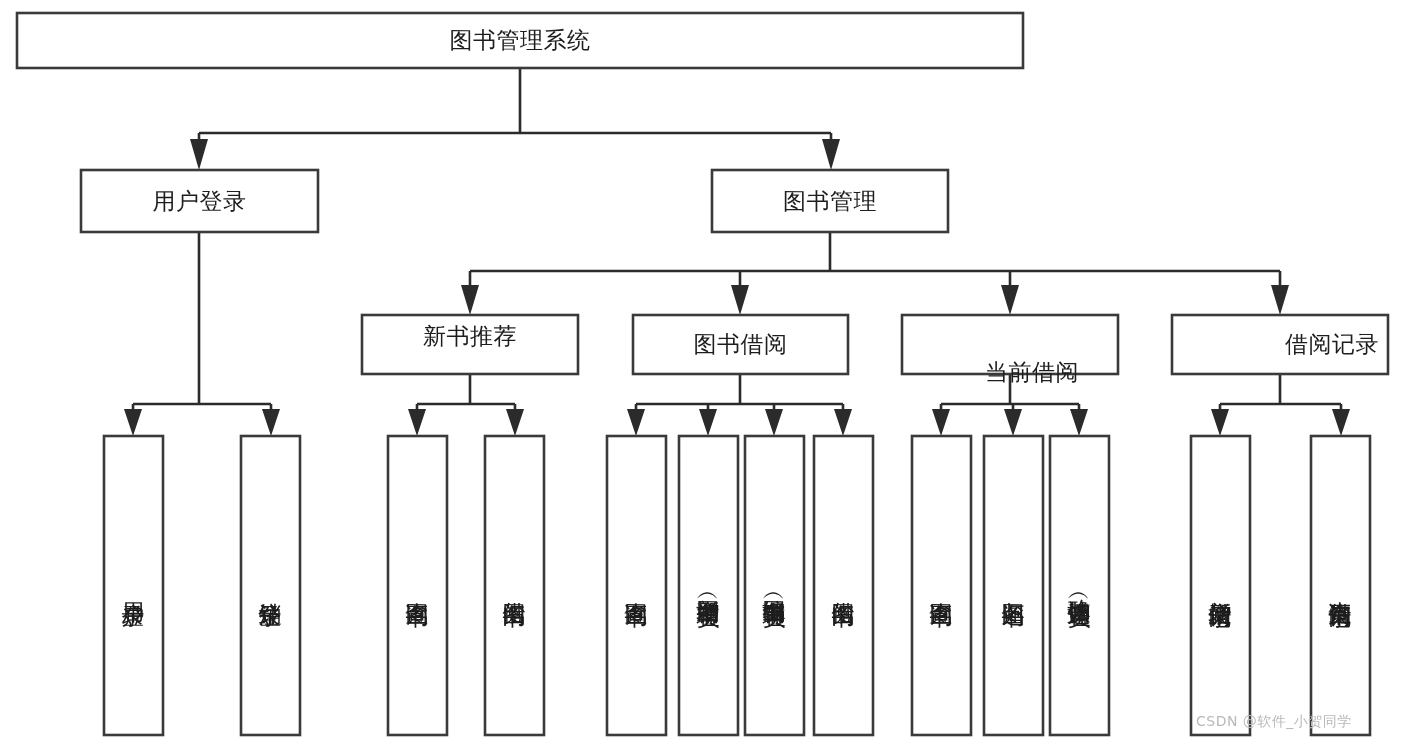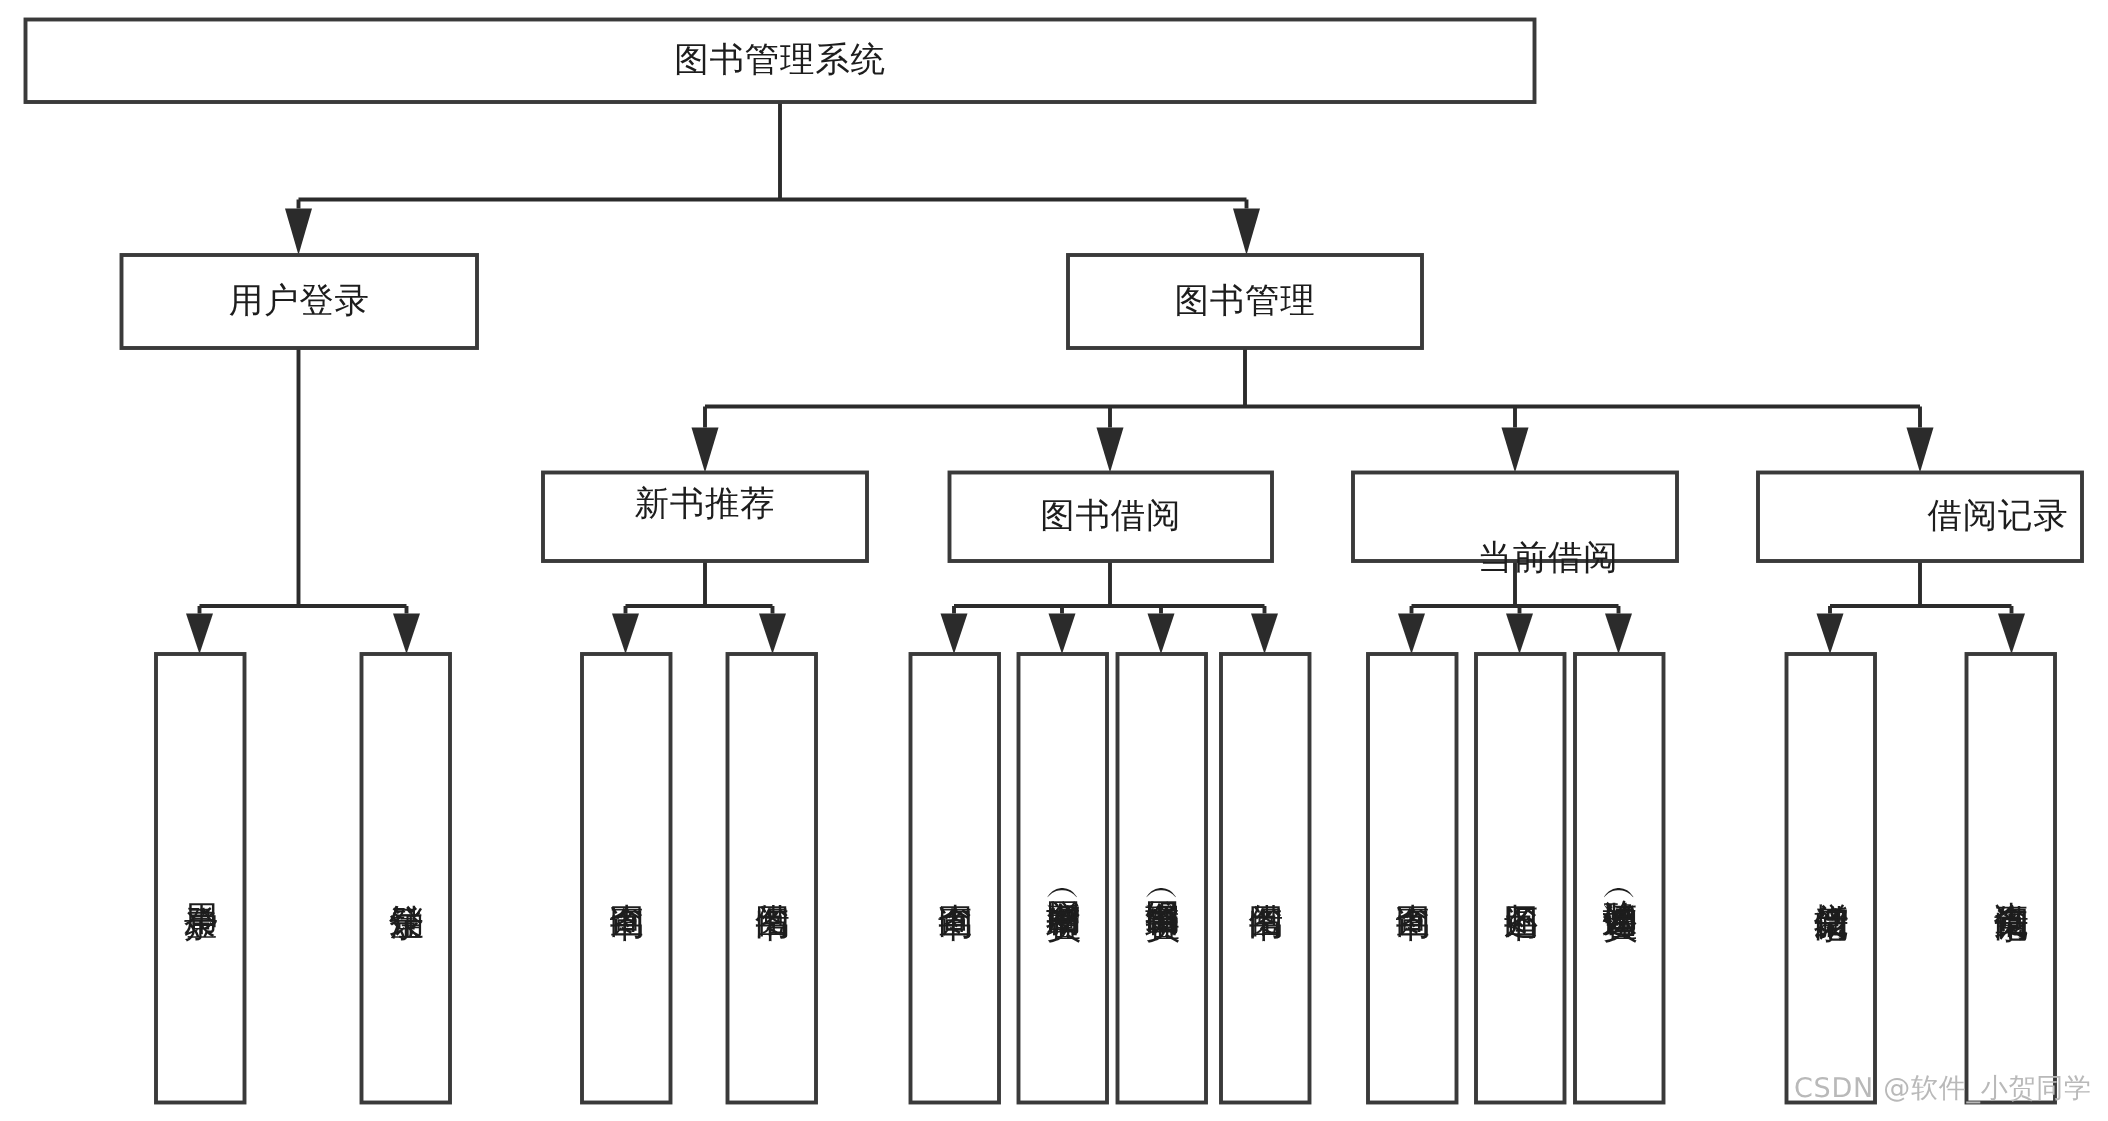--- a/index.html
+++ b/index.html
@@ -60,21 +60,21 @@
     font-size: 23px;
     line-height: 1.22;
     writing-mode: vertical-rl;
     text-orientation: upright;
     letter-spacing: 1px;
     pointer-events: none;
   }
   .watermark {
     position: absolute;
     color: #b9b9b9;
-    font-size: 18px;
+    font-size: 14px;
     letter-spacing: 0.5px;
     white-space: nowrap;
   }
 </style>
 </head>
 <body>
 
 <div id="diagram-root">
 
   <svg id="flow" viewBox="0 0 1405 747" xmlns="http://www.w3.org/2000/svg">

